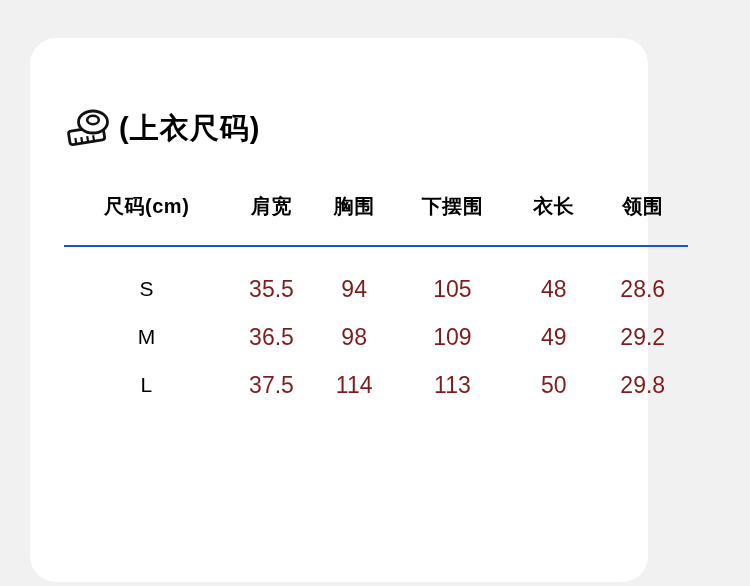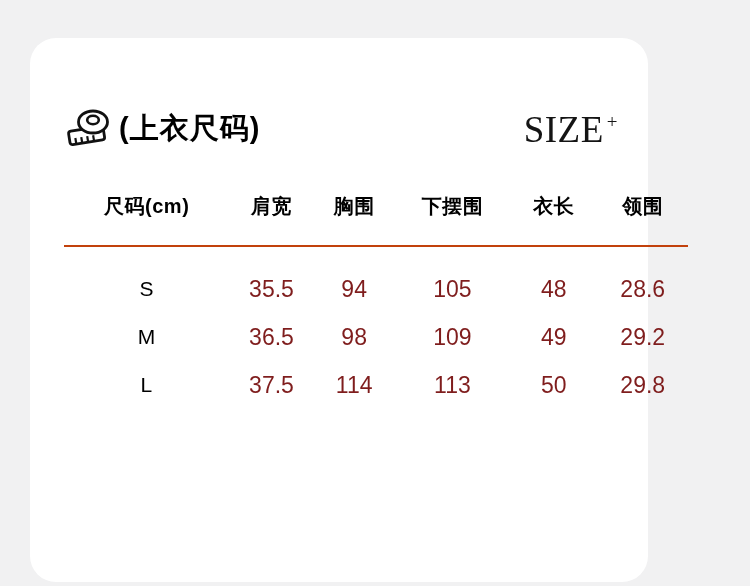--- a/index.html
+++ b/index.html
@@ -72,21 +72,21 @@
   table.size-table td {
     text-align: center;
     vertical-align: middle;
     padding: 0;
   }
   table.size-table thead th {
     height: 77px;
     font-size: 20px;
     font-weight: 700;
     color: #000;
-    border-bottom: 2px solid #c2410c;
+    border-bottom: 2px solid #1d4ed8;
     letter-spacing: 0.5px;
   }
   table.size-table tbody td {
     height: 48px;
     font-size: 23px;
     font-weight: 400;
     color: #7f1d1d;
   }
   table.size-table tbody tr:first-child td {
     padding-top: 18px;
@@ -113,21 +113,20 @@
             <line x1="15" y1="34" x2="15" y2="28.5" stroke="#111" stroke-width="2.2"></line>
             <line x1="21" y1="34" x2="21" y2="28.5" stroke="#111" stroke-width="2.2"></line>
             <line x1="27" y1="34" x2="27" y2="28.5" stroke="#111" stroke-width="2.2"></line>
           </g>
           <ellipse cx="27" cy="14" rx="14.5" ry="11" fill="#ffffff" stroke="#111" stroke-width="2.8"></ellipse>
           <ellipse cx="27" cy="12" rx="5.8" ry="4.2" fill="none" stroke="#111" stroke-width="2.6"></ellipse>
         </svg>
       </span>
       <span class="page-title">(上衣尺码)</span>
     </div>
-    <div class="wordmark"><span>SIZE</span><sup>+</sup></div>
   </div>
 
   <table class="size-table">
     <colgroup>
       <col style="width:26.5%">
       <col style="width:13.5%">
       <col style="width:13%">
       <col style="width:18.5%">
       <col style="width:14%">
       <col style="width:14.5%">

